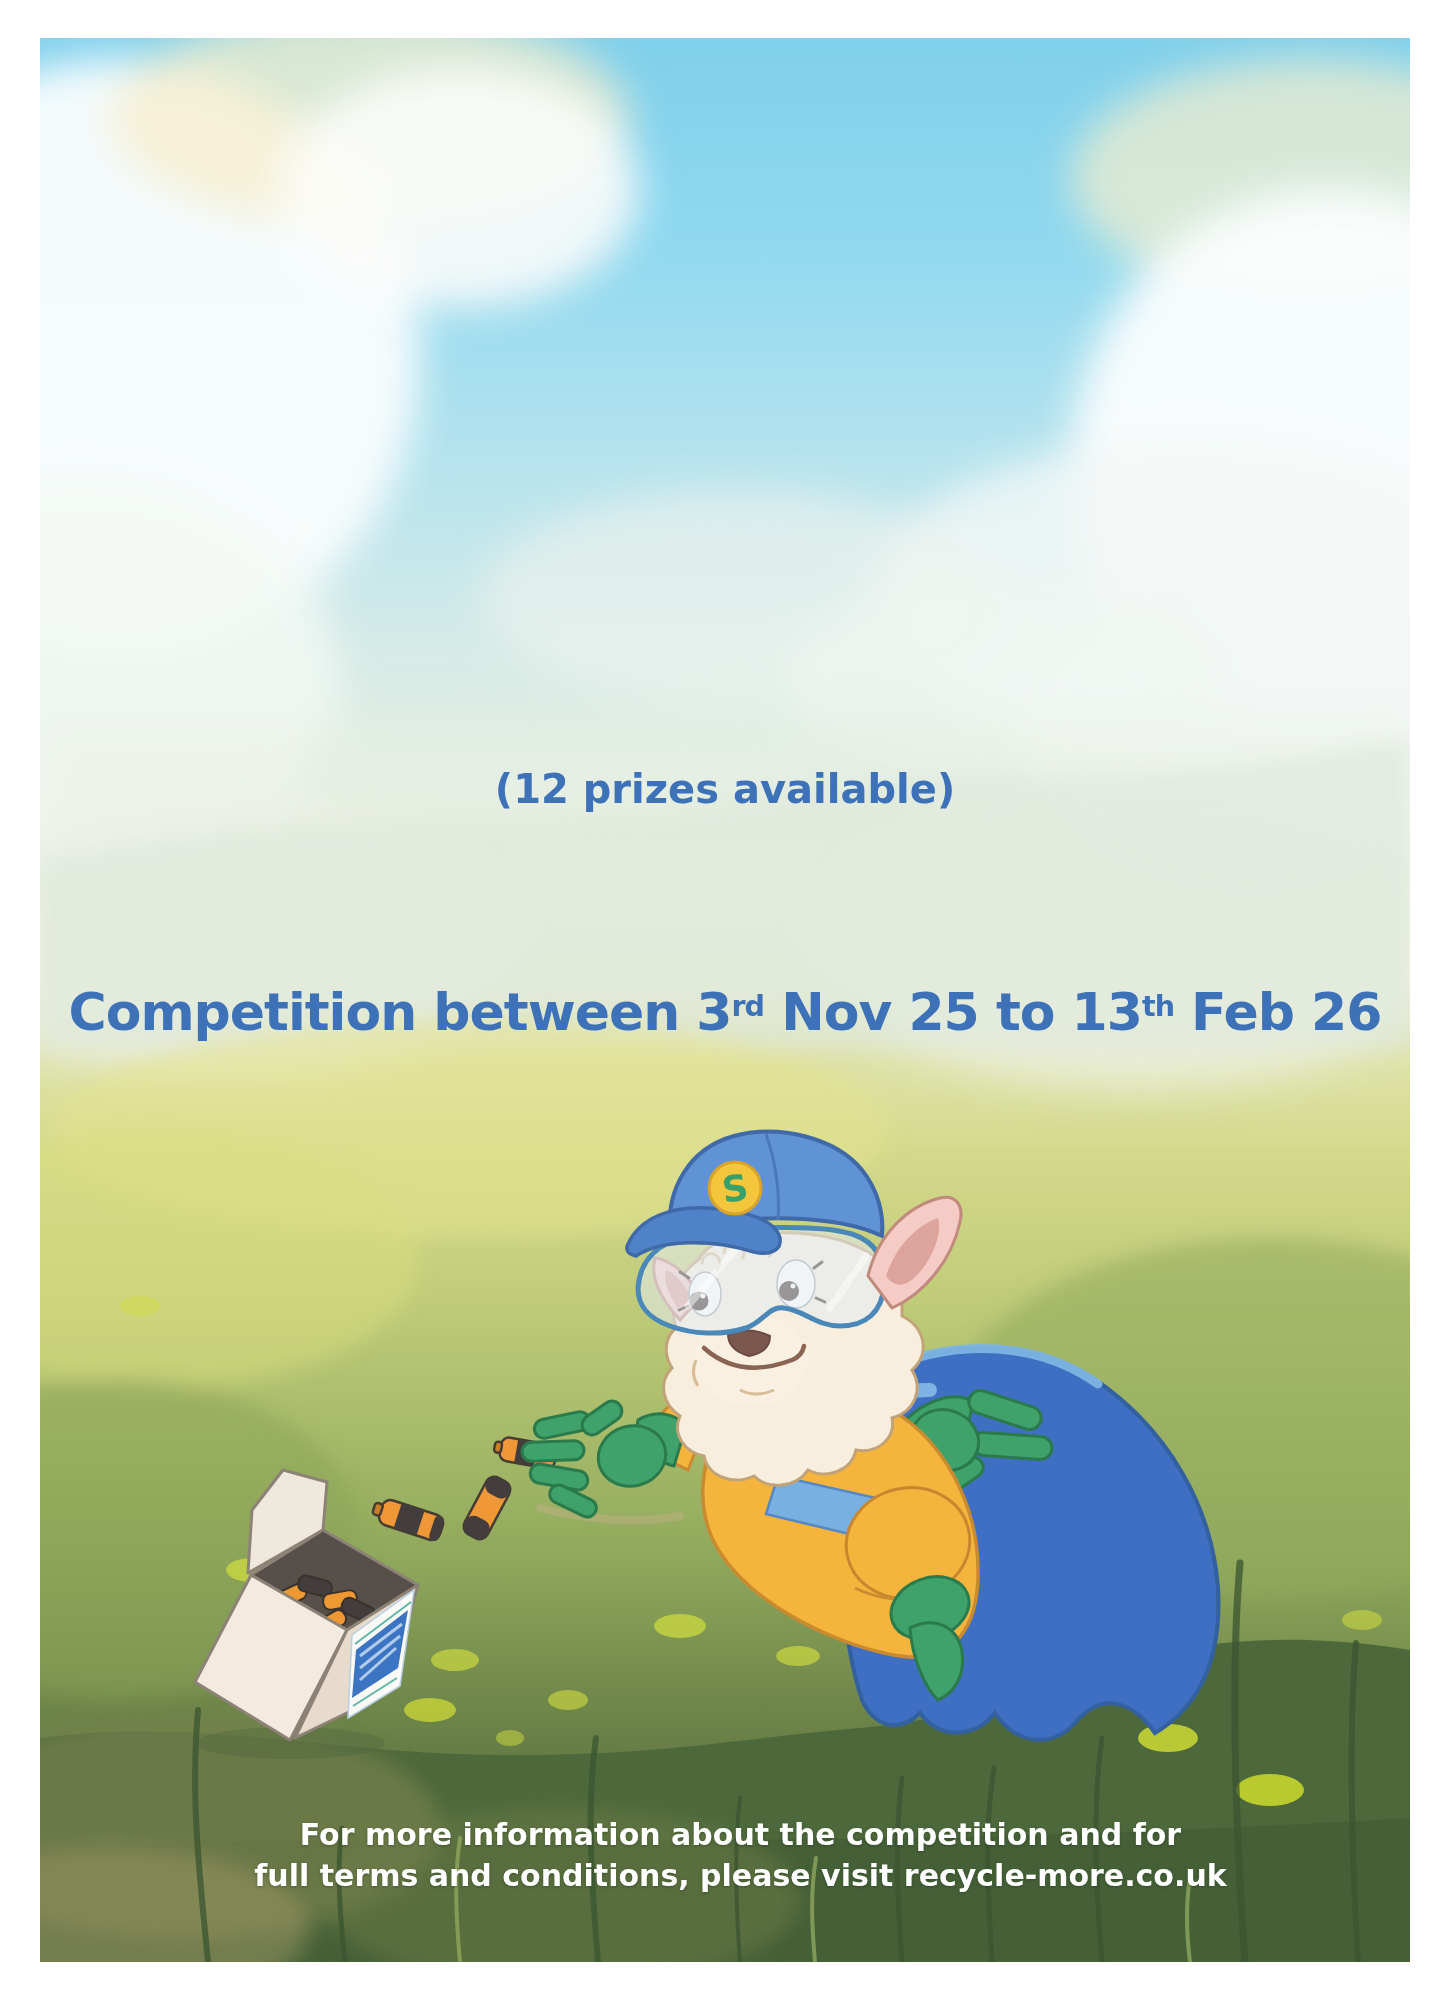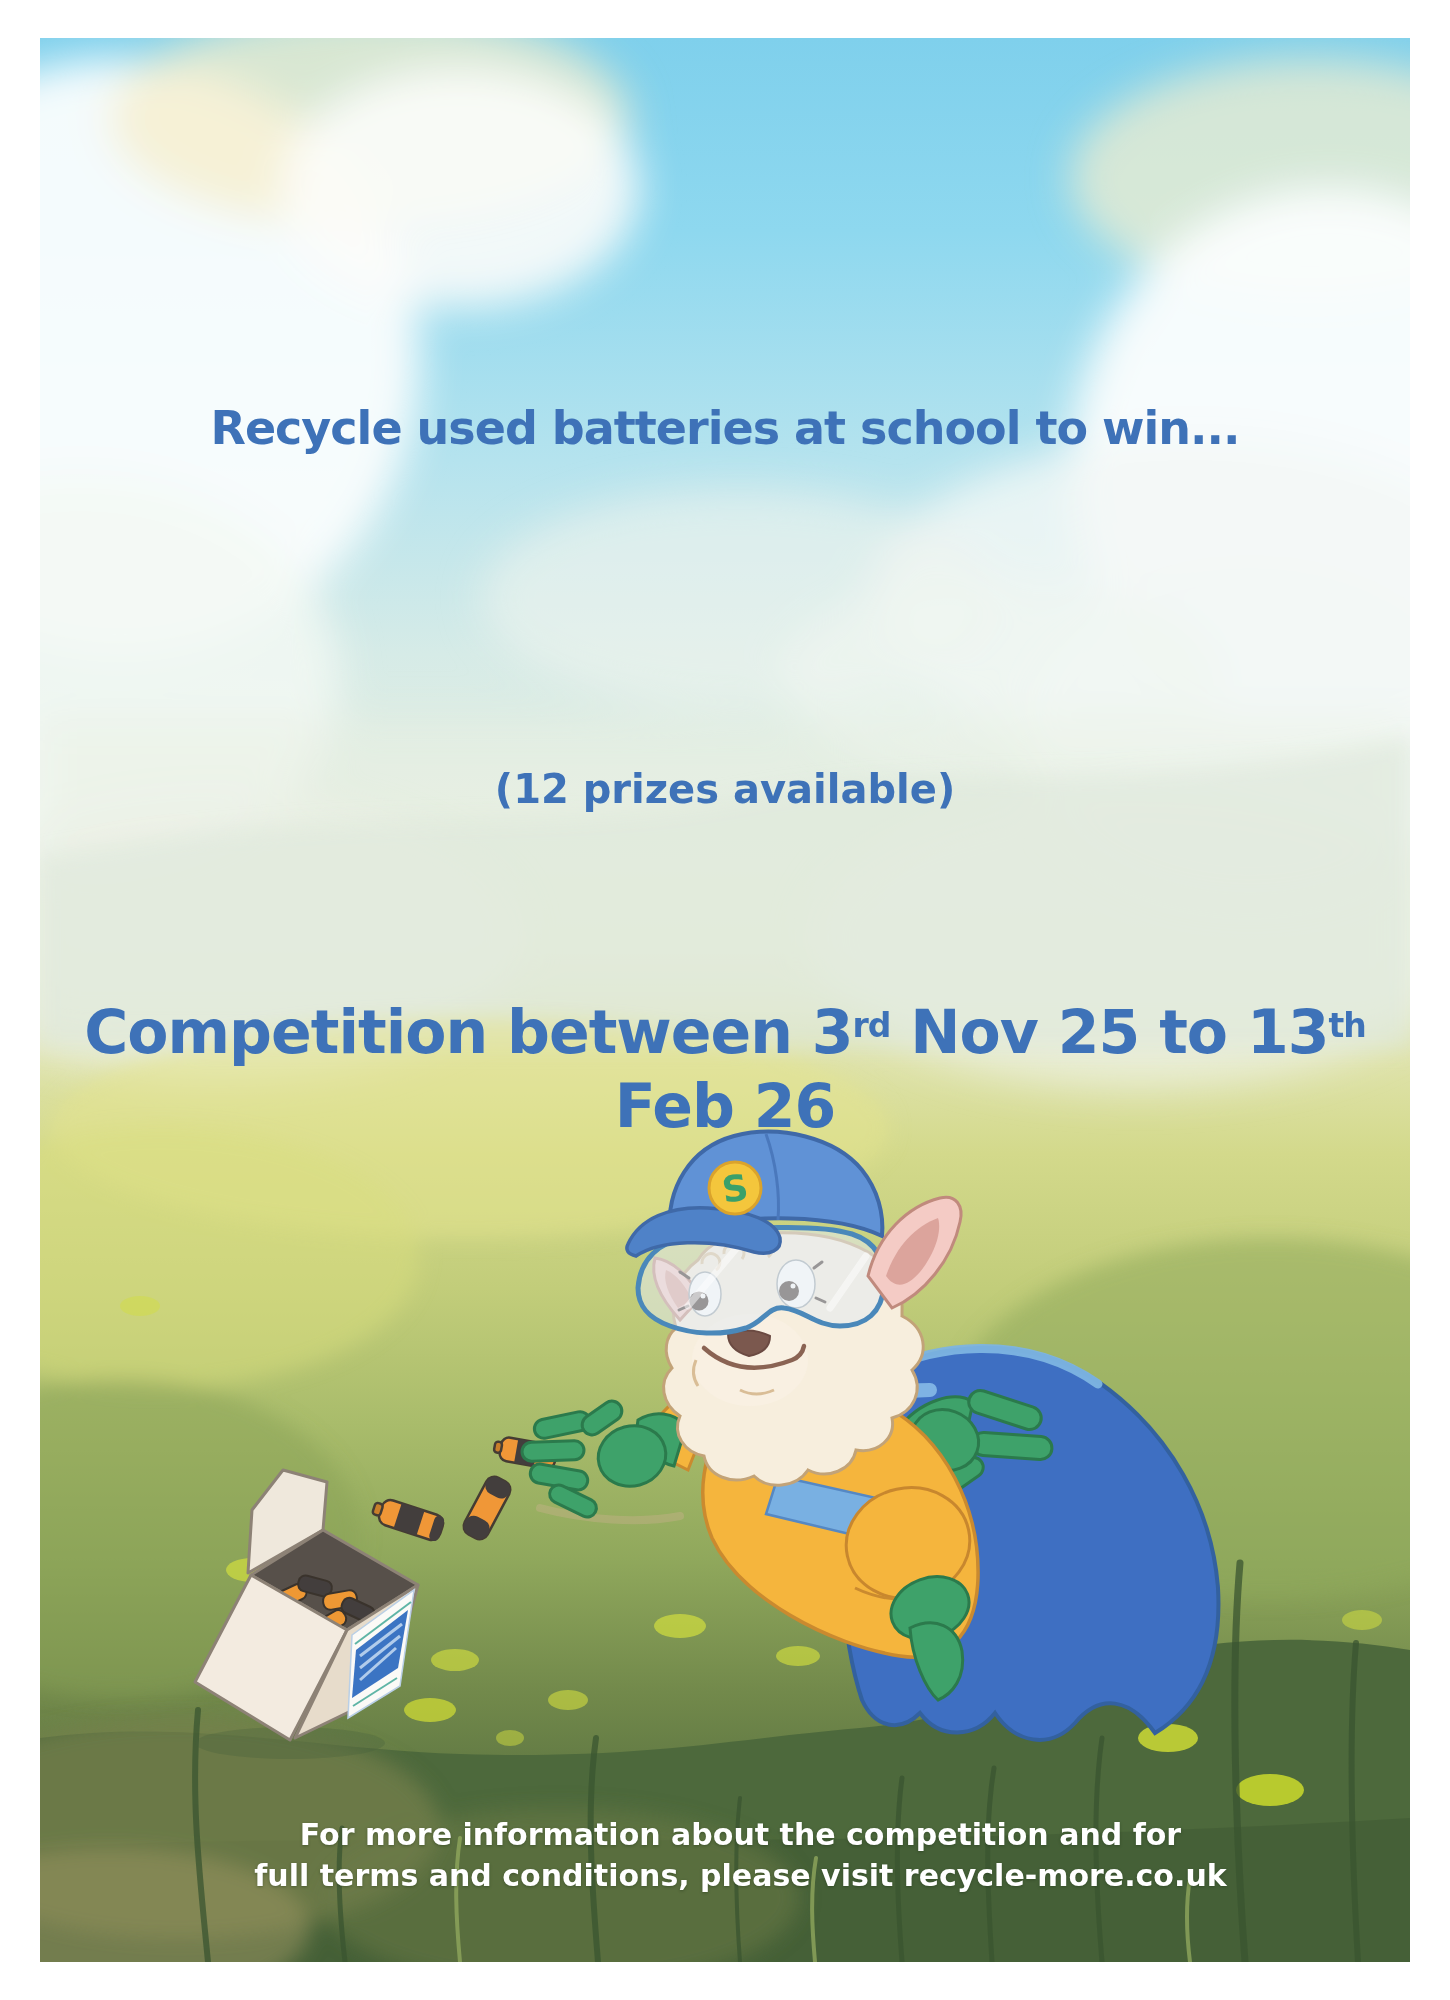--- a/index.html
+++ b/index.html
@@ -6,21 +6,21 @@
   .canvas{position:relative;width:1450px;height:2000px;background:#ffffff;overflow:hidden;
           font-family:"DejaVu Sans","Liberation Sans",sans-serif;}
   .poster{position:absolute;left:40px;top:38px;width:1370px;height:1924px;overflow:hidden;background:#bfe6ee;}
   .art{position:absolute;inset:0;width:100%;height:100%;display:block;}
   .txt{position:absolute;left:0;right:0;text-align:center;color:#3e72b8;font-weight:bold;}
   .title{top:86px;font-size:90px;line-height:97px;letter-spacing:-2px;text-shadow:0 2px 3px rgba(40,70,120,0.15);}
   .subtitle{top:362px;font-size:46px;line-height:56px;letter-spacing:-1px;}
   .prizes{top:459px;font-size:52px;line-height:81px;letter-spacing:-1px;}
   .note{top:718px;font-size:40px;line-height:50px;margin-top:8px;}
   .headline{top:830px;font-size:68px;line-height:84px;letter-spacing:-1px;text-shadow:0 2px 3px rgba(40,70,120,0.15);}
-  .dateline{top:942px;font-size:60px;line-height:64px;letter-spacing:-1px;margin-top:20px;}
+  .dateline{top:942px;font-size:52px;line-height:64px;letter-spacing:-1px;}
   .dateline sup{font-size:0.55em;position:relative;top:-0.5em;vertical-align:baseline;}
   .footer{top:1776px;font-size:30px;line-height:41px;color:#ffffff;letter-spacing:0;
           text-shadow:0 1px 3px rgba(25,45,20,0.4);padding-left:31px;}
   svg text.badge-s{font-family:"DejaVu Sans","Liberation Sans",sans-serif;font-weight:bold;}
 </style>
 </head>
 <body>
 
 <div class="canvas">
   <div class="poster">
@@ -295,21 +295,20 @@
             <path d="M 828,1238 C 838,1196 868,1168 900,1160 C 916,1156 924,1168 920,1184
                      C 912,1222 884,1256 852,1270 Z" fill="#f4cbc5" stroke="#c08a7d" stroke-width="3"></path>
             <path d="M 846,1238 C 856,1208 876,1188 898,1180 C 902,1192 896,1214 880,1234
                      C 868,1248 856,1252 846,1238 Z" fill="#dca49c"></path>
           </g>
         </g>
       </g>
     </svg>
 
 
-    <div class="txt subtitle">Recycle used batteries at school to win...</div>
 
 
     <div class="txt note">(12 prizes available)</div>
 
 
     <div class="txt dateline"><span>Competition between 3</span><sup>rd</sup><span> Nov 25 to 13</span><sup>th</sup><span> Feb 26</span></div>
 
     <div class="txt footer">
       <div>For more information about the competition and for</div>
       <div>full terms and conditions, please visit recycle-more.co.uk</div>

